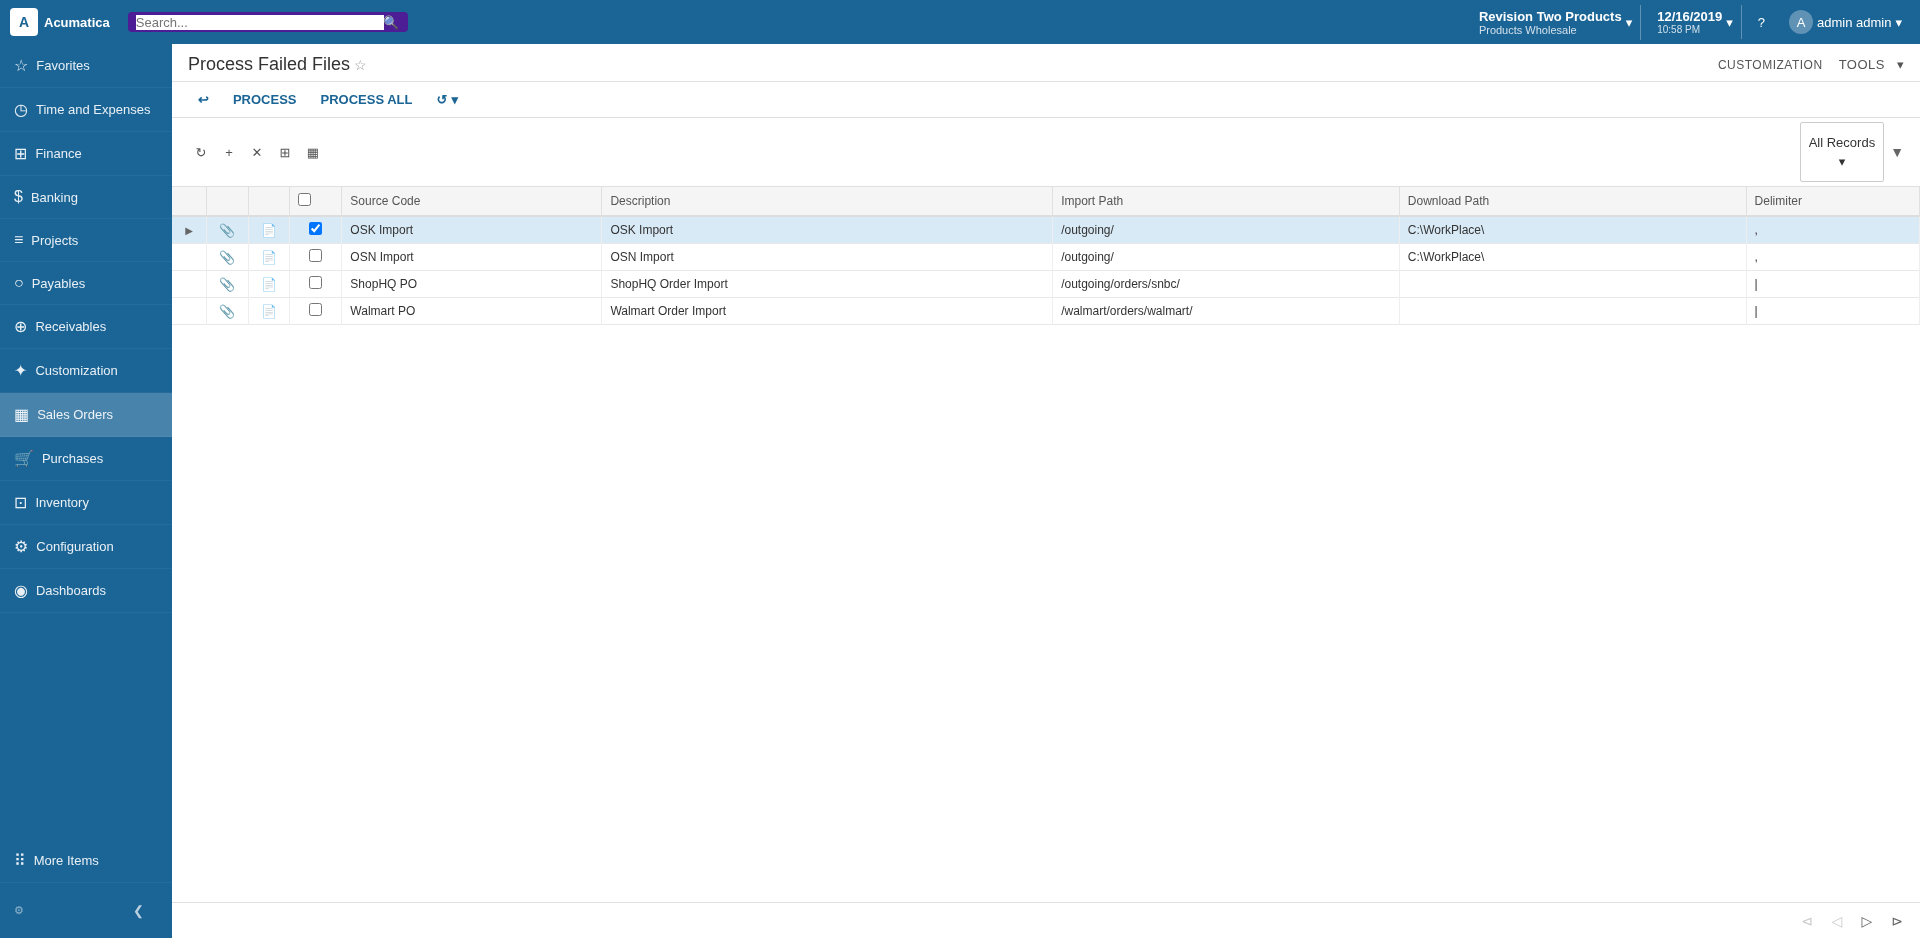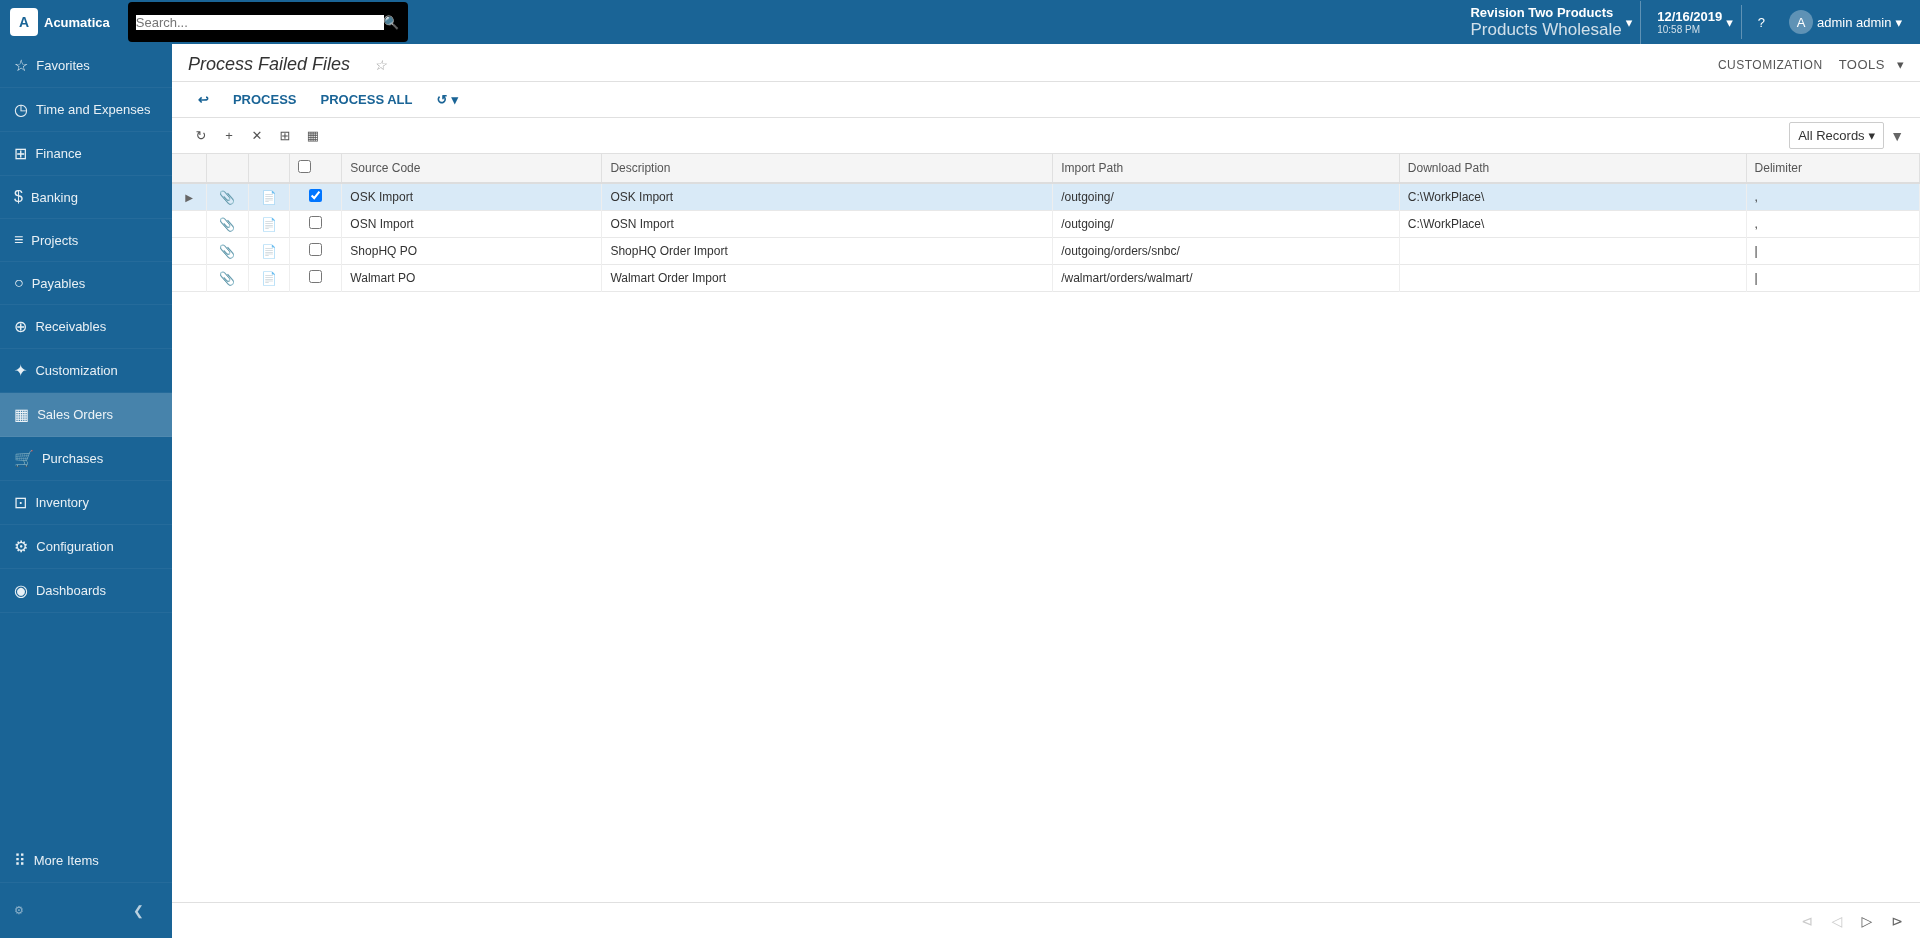--- a/index.html
+++ b/index.html
@@ -21,38 +21,38 @@
     }
     .logo-icon {
       width: 28px; height: 28px; background: white; border-radius: 4px;
       display: flex; align-items: center; justify-content: center;
     }
     .logo-icon span { color: #1a6496; font-weight: bold; font-size: 14px; }
 
     .search-box {
       flex: 0 0 280px;
       display: flex; align-items: center;
-      background: #000000;
+      background: #4c1d95;
       border-radius: 4px;
       padding: 0 8px;
-      height: 40px;
+      height: 20px;
     }
     .search-box input {
       border: none; outline: none; flex: 1; font-size: 13px; color: #333;
     }
     .search-icon { color: #999; }
 
     .top-nav-spacer { flex: 1; }
 
     .top-nav-company {
       display: flex; align-items: center; gap: 4px; color: white; cursor: pointer;
       padding: 4px 8px; border-right: 1px solid rgba(255,255,255,0.3);
     }
     .top-nav-company .company-name { font-weight: bold; font-size: 13px; }
-    .top-nav-company .company-sub { font-size: 17px; color: rgba(255,255,255,0.8); }
+    .top-nav-company .company-sub { font-size: 11px; color: rgba(255,255,255,0.8); }
 
     .top-nav-datetime {
       display: flex; align-items: center; gap: 4px; color: white; cursor: pointer;
       padding: 4px 8px; border-right: 1px solid rgba(255,255,255,0.3);
     }
     .top-nav-datetime .dt-date { font-weight: bold; font-size: 13px; }
     .top-nav-datetime .dt-time { font-size: 10px; color: rgba(255,255,255,0.8); }
 
     .top-nav-icon-btn {
       color: white; cursor: pointer; padding: 4px 8px; font-size: 16px;
@@ -120,21 +120,21 @@
     }
 
     
     .page-header {
       display: flex; align-items: center; justify-content: space-between;
       padding: 10px 16px 6px;
       background: white;
       border-bottom: 1px solid #e0e0e0;
     }
     .page-title-row {
-      display: flex; align-items: center; gap: 24px; font-style: italic;
+      display: flex; align-items: center; gap: 4px;
     }
     .page-title { font-size: 18px; font-weight: normal; color: #333; }
     .star-icon { color: #999; cursor: pointer; font-size: 14px; }
     .page-header-actions {
       display: flex; gap: 16px; align-items: center;
     }
     .customization-btn, .tools-btn {
       color: #555; font-size: 12px; cursor: pointer; text-transform: uppercase;
       letter-spacing: 0.5px;
     }
@@ -170,23 +170,24 @@
       color: #555; cursor: pointer; border: none; background: none;
       font-size: 14px;
       border-radius: 2px;
     }
     .row-toolbar-right {
       margin-left: auto;
       display: flex; align-items: center; gap: 6px;
     }
     .records-dropdown {
       display: flex; align-items: center; gap: 4px;
-      border: 1px solid #ccc; padding: 5px 8px;
+      border: 1px solid #ccc; padding: 12px 8px;
       border-radius: 2px; cursor: pointer; font-size: 12px; color: #333;
       background: white;
+      flex-direction: column;
     }
     .filter-icon { color: #666; cursor: pointer; font-size: 14px; }
 
     
     .table-container {
       flex: 1;
       overflow: auto;
     }
     table {
       width: 100%;

